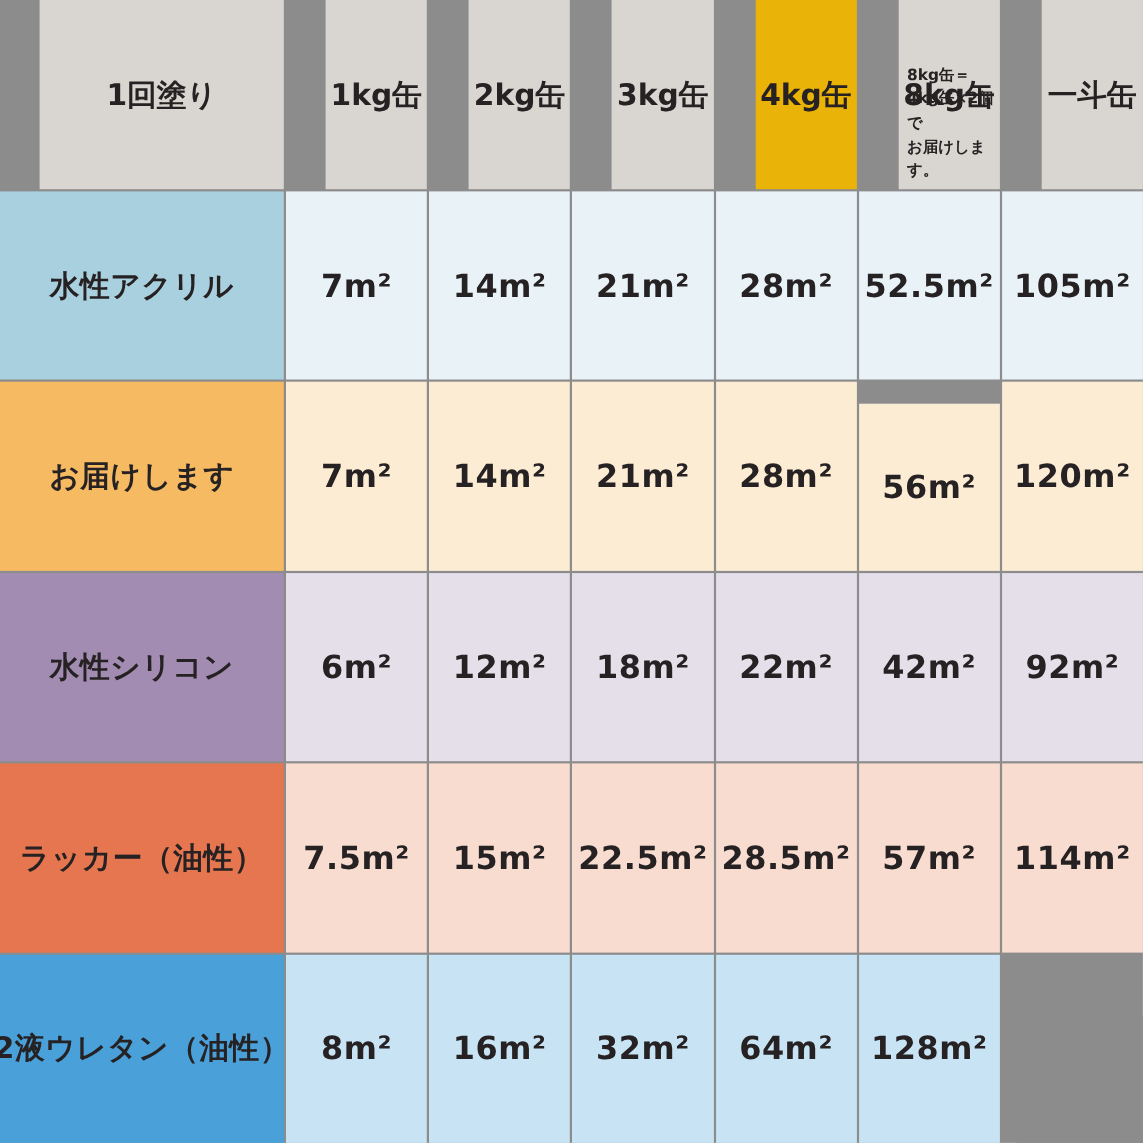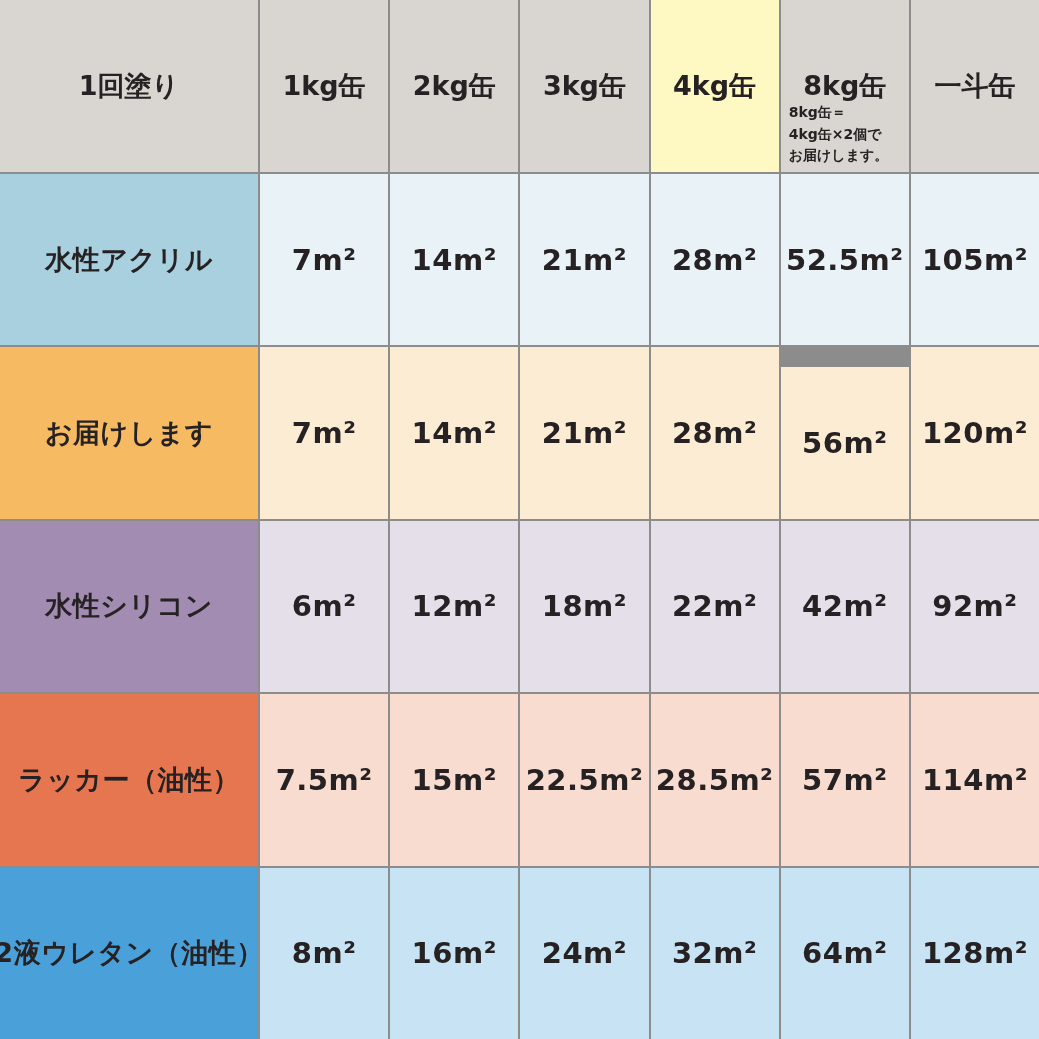--- a/index.html
+++ b/index.html
@@ -21,21 +21,21 @@
     gap: 2px;
     background: #8c8c8c; 
   }
   .cell {
     display: flex;
     align-items: center;
     justify-content: center;
     position: relative;
     overflow: hidden;
   }
-  .hdr  { font-size: 27px; }
+  .hdr  { font-size: 27px; margin-left: 36px; }
   .rlabel { font-size: 27px; white-space: nowrap; letter-spacing: 0.5px; }
   .val  { font-size: 29px; letter-spacing: 0.5px; }
   .hdr-note {
     position: absolute;
     left: 8px;
     bottom: 5px;
     font-size: 14px;
     line-height: 1.55;
     text-align: left;
     white-space: pre-line;
@@ -52,21 +52,21 @@
     </div>
     <div class="cell hdr" data-bind-bg="colors.header_bg" style="background-color: rgb(217, 214, 209);">
       <span data-bind="table.columns.0">1kg缶</span>
     </div>
     <div class="cell hdr" data-bind-bg="colors.header_bg" style="background-color: rgb(217, 214, 209);">
       <span data-bind="table.columns.1">2kg缶</span>
     </div>
     <div class="cell hdr" data-bind-bg="colors.header_bg" style="background-color: rgb(217, 214, 209);">
       <span data-bind="table.columns.2">3kg缶</span>
     </div>
-    <div class="cell hdr" data-bind-bg="colors.header_bg" style="background-color: #fef9c3;">
+    <div class="cell hdr" data-bind-bg="colors.header_bg" style="background-color: #eab308;">
       <span data-bind="table.columns.3">4kg缶</span>
     </div>
     <div class="cell hdr" data-bind-bg="colors.header_bg" style="background-color: rgb(217, 214, 209);">
       <span data-bind="table.columns.4">8kg缶</span>
       <div class="hdr-note" data-bind="table.note">8kg缶＝
 4kg缶×2個で
 お届けします。</div>
     </div>
     <div class="cell hdr" data-bind-bg="colors.header_bg" style="background-color: rgb(217, 214, 209);">
       <span data-bind="table.columns.5">一斗缶</span>
@@ -163,23 +163,20 @@
     <div class="cell rlabel" data-bind-bg="table.rows.4.label_bg" style="background-color: rgb(74, 160, 216);">
       <span data-bind="table.rows.4.label">2液ウレタン（油性）</span>
     </div>
     <div class="cell val" data-bind-bg="table.rows.4.cell_bg" style="background-color: rgb(200, 228, 244);">
         <span data-bind="table.rows.4.values.0">8m²</span>
       </div>
     <div class="cell val" data-bind-bg="table.rows.4.cell_bg" style="background-color: rgb(200, 228, 244);">
         <span data-bind="table.rows.4.values.1">16m²</span>
       </div>
     <div class="cell val" data-bind-bg="table.rows.4.cell_bg" style="background-color: rgb(200, 228, 244);">
-        <span data-bind="table.rows.4.values.2">24m²</span>
-      </div>
-    <div class="cell val" data-bind-bg="table.rows.4.cell_bg" style="background-color: rgb(200, 228, 244);">
         <span data-bind="table.rows.4.values.3">32m²</span>
       </div>
     <div class="cell val" data-bind-bg="table.rows.4.cell_bg" style="background-color: rgb(200, 228, 244);">
         <span data-bind="table.rows.4.values.4">64m²</span>
       </div>
     <div class="cell val" data-bind-bg="table.rows.4.cell_bg" style="background-color: rgb(200, 228, 244);">
         <span data-bind="table.rows.4.values.5">128m²</span>
       </div>
 
   </div>

